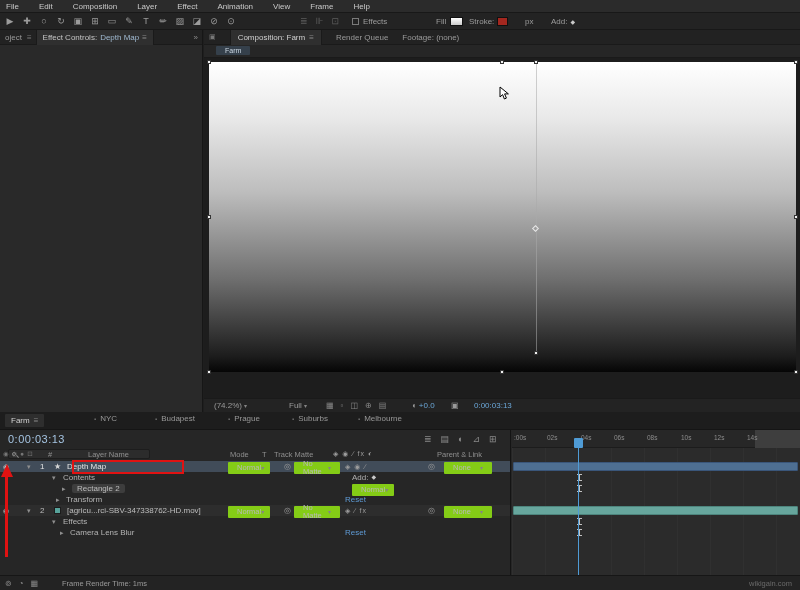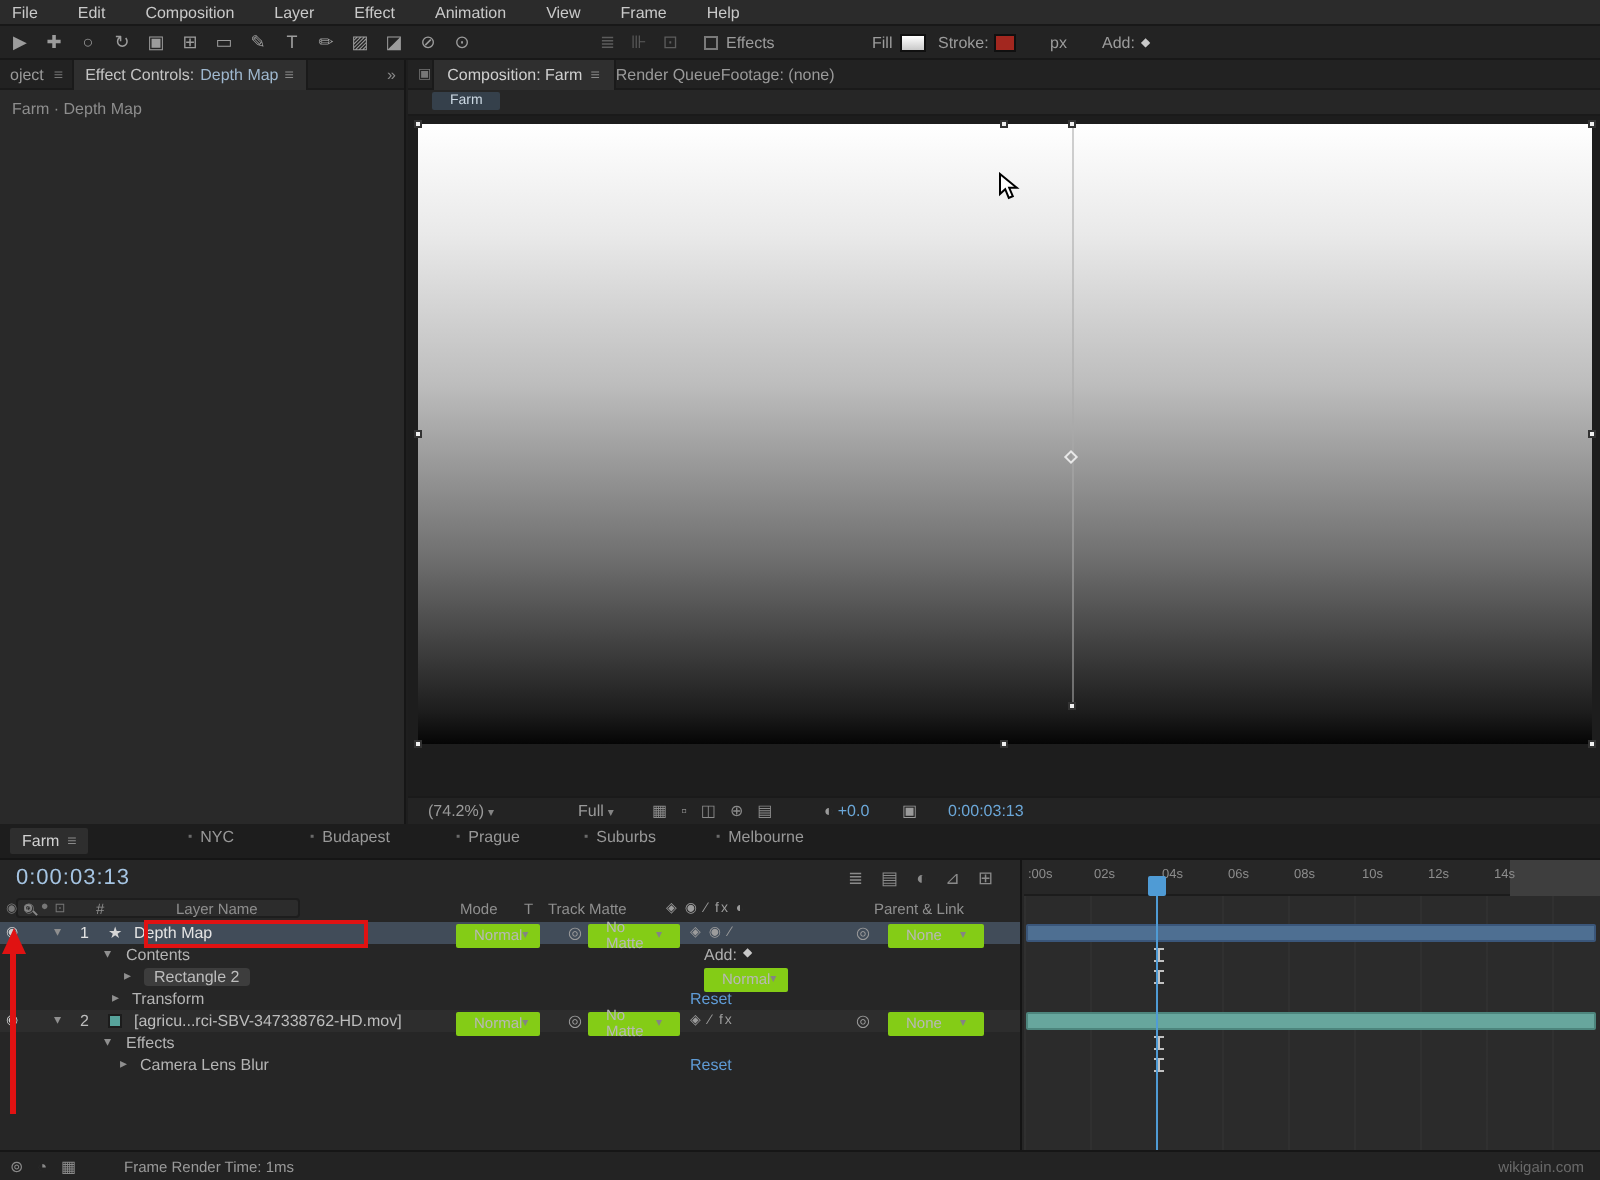--- a/index.html
+++ b/index.html
@@ -30,21 +30,21 @@
   .lp-tabs{position:relative;height:15px;background:#222;border-bottom:1px solid #1a1a1a;font-size:8px;color:#9a9a9a;display:flex;align-items:center}
   .lp-partial{padding:0 5px}
   .lp-menu1{color:#777;margin-right:4px}
   .lp-active{height:15px;display:flex;align-items:center;gap:3px;background:#2f2f2f;padding:0 6px;color:#c4c4c4;border-left:1px solid #1a1a1a;border-right:1px solid #1a1a1a}
   .lp-active .lyr{color:#9fb8cf}
   .lp-over{position:absolute;right:4px;color:#8a8a8a}
   .lp-context{padding:5px 6px;font-size:8px;color:#8d8d8d}
 
   
   #comp-panel{position:absolute;left:204px;top:30px;width:596px;height:382px;background:#232323}
-  .cp-tabs{position:relative;height:15px;background:#222;border-bottom:1px solid #1a1a1a;display:flex;align-items:center;font-size:8px;color:#9a9a9a;padding-left:5px}
+  .cp-tabs{position:relative;height:15px;background:#222;border-bottom:1px solid #1a1a1a;display:flex;align-items:center;gap:14px;font-size:8px;color:#9a9a9a;padding-left:5px}
   .cp-active{height:15px;display:flex;align-items:center;gap:4px;background:#2f2f2f;padding:0 7px;color:#cfcfcf;border-left:1px solid #1a1a1a;border-right:1px solid #1a1a1a}
   .cp-chiprow{position:relative;height:13px;background:#262626;border-bottom:1px solid #1a1a1a}
   .cp-chip{position:absolute;left:12px;top:1px;background:#35404b;color:#cdd9e4;font-size:7px;padding:1px 9px;border-radius:1px}
   #viewer{position:absolute;left:0;top:28px;width:596px;height:340px;background:#1d1d1d}
   #gradient{position:absolute;left:5px;top:4px;width:587px;height:310px;background:linear-gradient(180deg,#ffffff 0%,#e9e9e9 18%,#bdbdbd 42%,#6f6f6f 70%,#1c1c1c 95%,#050505 100%)}
   .handle{position:absolute;width:4px;height:4px;background:#f0f0f0;border:1px solid #333;z-index:5}
   .gline{position:absolute;left:332px;top:4px;width:1px;height:291px;background:rgba(170,170,170,.55);z-index:4}
   .gdiamond{position:absolute;left:329px;top:168px;width:5px;height:5px;border:1px solid #e8e8e8;transform:rotate(45deg);z-index:5}
   #cursor{position:absolute;left:295px;top:28px;z-index:6}
   .cp-bottom{position:absolute;left:0;bottom:0;width:596px;height:14px;background:#232323;border-top:1px solid #1a1a1a;font-size:8px;color:#9a9a9a}
@@ -177,21 +177,20 @@
   <div class="lp-tabs">
     <span class="lp-partial">oject</span>
     <span class="lp-menu1">≡</span>
     <span class="lp-active">
       <i>Effect Controls:</i>
       <i class="lyr">Depth Map</i>
       <i style="color:#8a8a8a">≡</i>
     </span>
     <span class="lp-over">»</span>
   </div>
-  <div class="lp-context">Farm · Depth Map</div>
 </div>
 
 <div id="comp-panel">
   <div class="cp-tabs">
     <span style="color:#777;font-size:7px">▣</span>
     <span class="cp-active">
       <i>Composition: Farm</i>
       <i style="color:#8a8a8a">≡</i>
     </span>
     <span>Render Queue</span>

